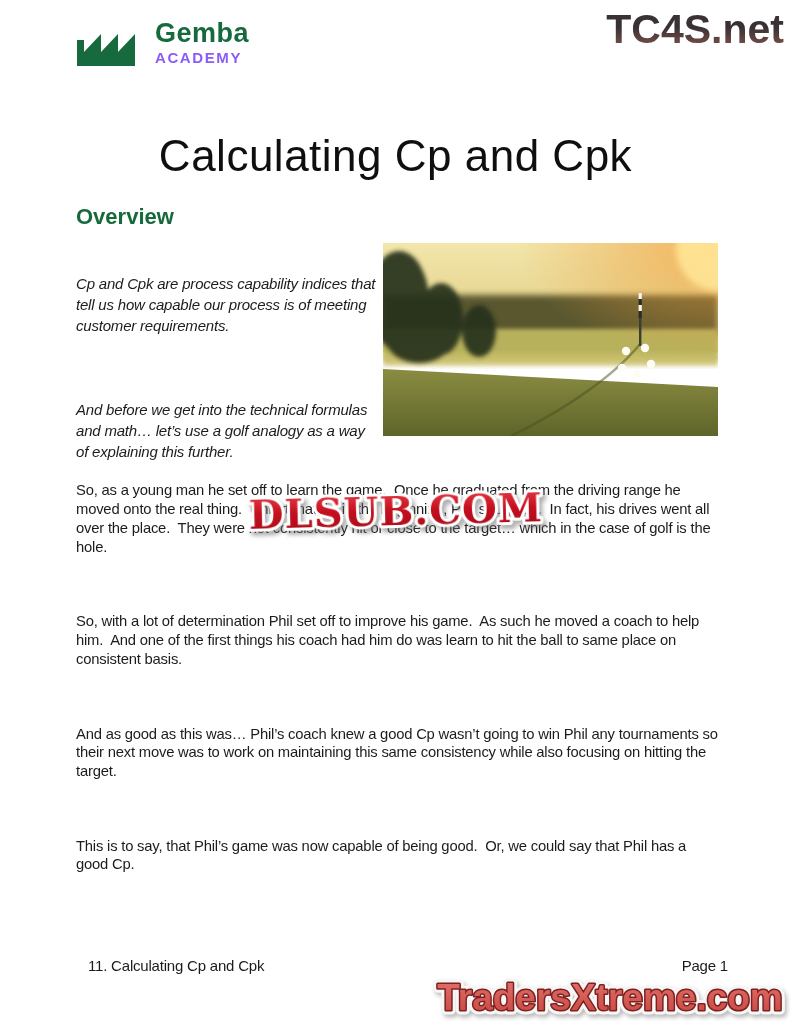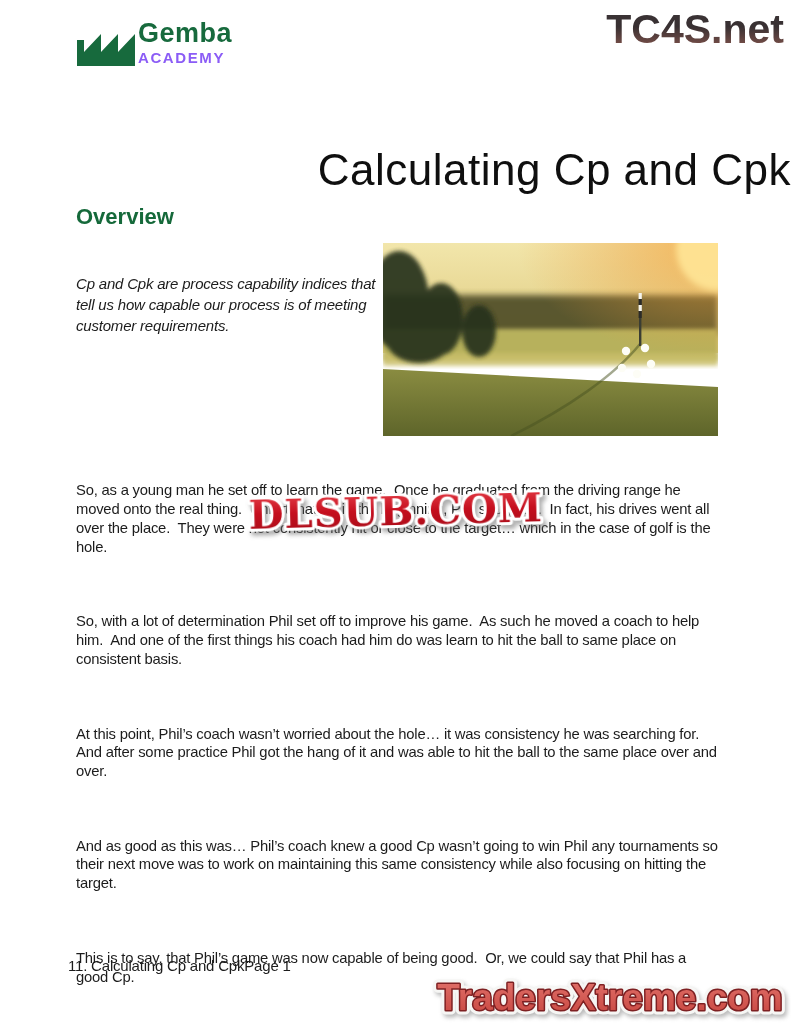--- a/index.html
+++ b/index.html
@@ -1,46 +1,46 @@
 <!DOCTYPE html>
 <html><head>
 <meta charset="utf-8">
 <style>
   html,body{margin:0;padding:0;background:#e9e9e9;}
   .page{
     position:relative;width:791px;height:1024px;margin:0 auto;background:#ffffff;
     overflow:hidden;font-family:"Liberation Sans",sans-serif;color:#1c1c1c;
   }
   
-  .logo{position:absolute;left:76px;top:20px;display:flex;align-items:flex-start;gap:0;}
+  .logo{position:absolute;left:76px;top:20px;display:flex;align-items:flex-start;gap:17px;}
   .logo-text{display:flex;flex-direction:column;line-height:1;}
   .logo-name{font-size:27px;font-weight:bold;color:#176a3d;letter-spacing:.5px;}
   .logo-sub{font-size:15px;font-weight:bold;color:#8b5cf6;letter-spacing:1.6px;margin-top:3px;}
   .wm-top{position:absolute;right:5px;top:2px;z-index:30;}
   
-  .title{position:absolute;left:0;top:116px;width:100%;text-align:right;
+  .title{position:absolute;left:0;top:102px;width:100%;text-align:center;
     font-size:44px;font-weight:400;letter-spacing:.5px;color:#0f0f0f;}
   .overview{position:absolute;left:76px;top:186px;font-size:22px;font-weight:bold;color:#15693a;}
   
   .intro{position:absolute;left:76px;top:231px;width:302px;font-size:15px;
     line-height:21px;letter-spacing:-0.2px;white-space:pre-wrap;font-style:italic;}
   .intro p{margin:0 0 21px 0;}
   .photo{position:absolute;left:383px;top:243px;width:335px;height:193px;}
   
   .paras{position:absolute;left:76px;top:444px;width:642px;font-size:14.8px;
     line-height:18.7px;letter-spacing:-0.2px;white-space:pre-wrap;}
   .paras p{margin:0 0 18.7px 0;}
   
   .wm-mid{position:absolute;left:240px;top:480px;z-index:30;
     filter:drop-shadow(3px 4px 2px rgba(110,110,110,.55));transform:rotate(-1.5deg);}
   .wm-bottom{position:absolute;left:430px;top:973px;z-index:30;
     filter:drop-shadow(2px 3px 2px rgba(60,60,60,.35));}
   
-  .footer{position:absolute;left:68px;top:957px;width:640px;display:flex;
-    font-size:15px;letter-spacing:-0.2px;color:#1c1c1c;}
+  .footer{position:absolute;left:88px;top:957px;width:640px;display:flex;
+    justify-content:space-between;font-size:15px;letter-spacing:-0.2px;color:#1c1c1c;}
 </style>
 </head>
 <body>
 
 <div class="page">
 
   <div class="logo">
     <svg width="62" height="47" viewBox="0 0 62 47">
       <path d="M1,46 L1,20 L8,20 L8,32 L25,14 L25,32 L42,14 L42,32 L59,14 L59,46 Z" fill="#176a3d"></path>
     </svg>
@@ -62,20 +62,21 @@
       </defs>
       <text x="194" y="41" text-anchor="end" font-family="Liberation Sans, sans-serif" font-size="41" font-weight="bold" fill="url(#tcg)">TC4S.net</text>
     </svg>
   </div>
 
   <h1 class="title">Calculating Cp and Cpk</h1>
   <h2 class="overview">Overview</h2>
 
   <div class="intro">
     <p>Cp and Cpk are process capability indices that tell us how capable our process is of meeting customer requirements.</p>
+    <p>And before we get into the technical formulas and math… let’s use a golf analogy as a way of explaining this further.</p>
   </div>
 
   <div class="photo">
     <svg width="335" height="193" viewBox="0 0 335 193" preserveAspectRatio="none">
       <defs>
         <linearGradient id="skyg" x1="0" y1="0" x2="0" y2="1">
           <stop offset="0" stop-color="#f2e6ab"></stop>
             <stop offset="1" stop-color="#ddc87c"></stop>
         </linearGradient>
         <linearGradient id="grng" x1="0" y1="0" x2="0" y2="1">
@@ -121,21 +122,20 @@
         <circle cx="239" cy="125" r="4.2"></circle>
         <circle cx="268" cy="121" r="4.2"></circle>
         <circle cx="254" cy="131" r="4.2"></circle>
       </g>
     </svg>
   </div>
 
   <div class="paras">
     <p>So, as a young man he set off to learn the game.  Once he graduated from the driving range he moved onto the real thing.  Unfortunately, in the beginning, Phil struggled.  In fact, his drives went all over the place.  They were not consistently hit or close to the target… which in the case of golf is the hole.</p>
     <p>So, with a lot of determination Phil set off to improve his game.  As such he moved a coach to help him.  And one of the first things his coach had him do was learn to hit the ball to same place on consistent basis.</p>
-    <p>At this point, Phil’s coach wasn’t worried about the hole… it was consistency he was searching for.  And after some practice Phil got the hang of it and was able to hit the ball to the same place over and over.</p>
     <p>And as good as this was… Phil’s coach knew a good Cp wasn’t going to win Phil any tournaments so their next move was to work on maintaining this same consistency while also focusing on hitting the target.</p>
     <p>This is to say, that Phil’s game was now capable of being good.  Or, we could say that Phil has a good Cp.</p>
     
     
   </div>
 
   <div class="wm-mid">
     <svg width="312" height="62" viewBox="0 0 312 62">
       <defs>
         <linearGradient id="dlg" x1="0" y1="0" x2="0" y2="1">

